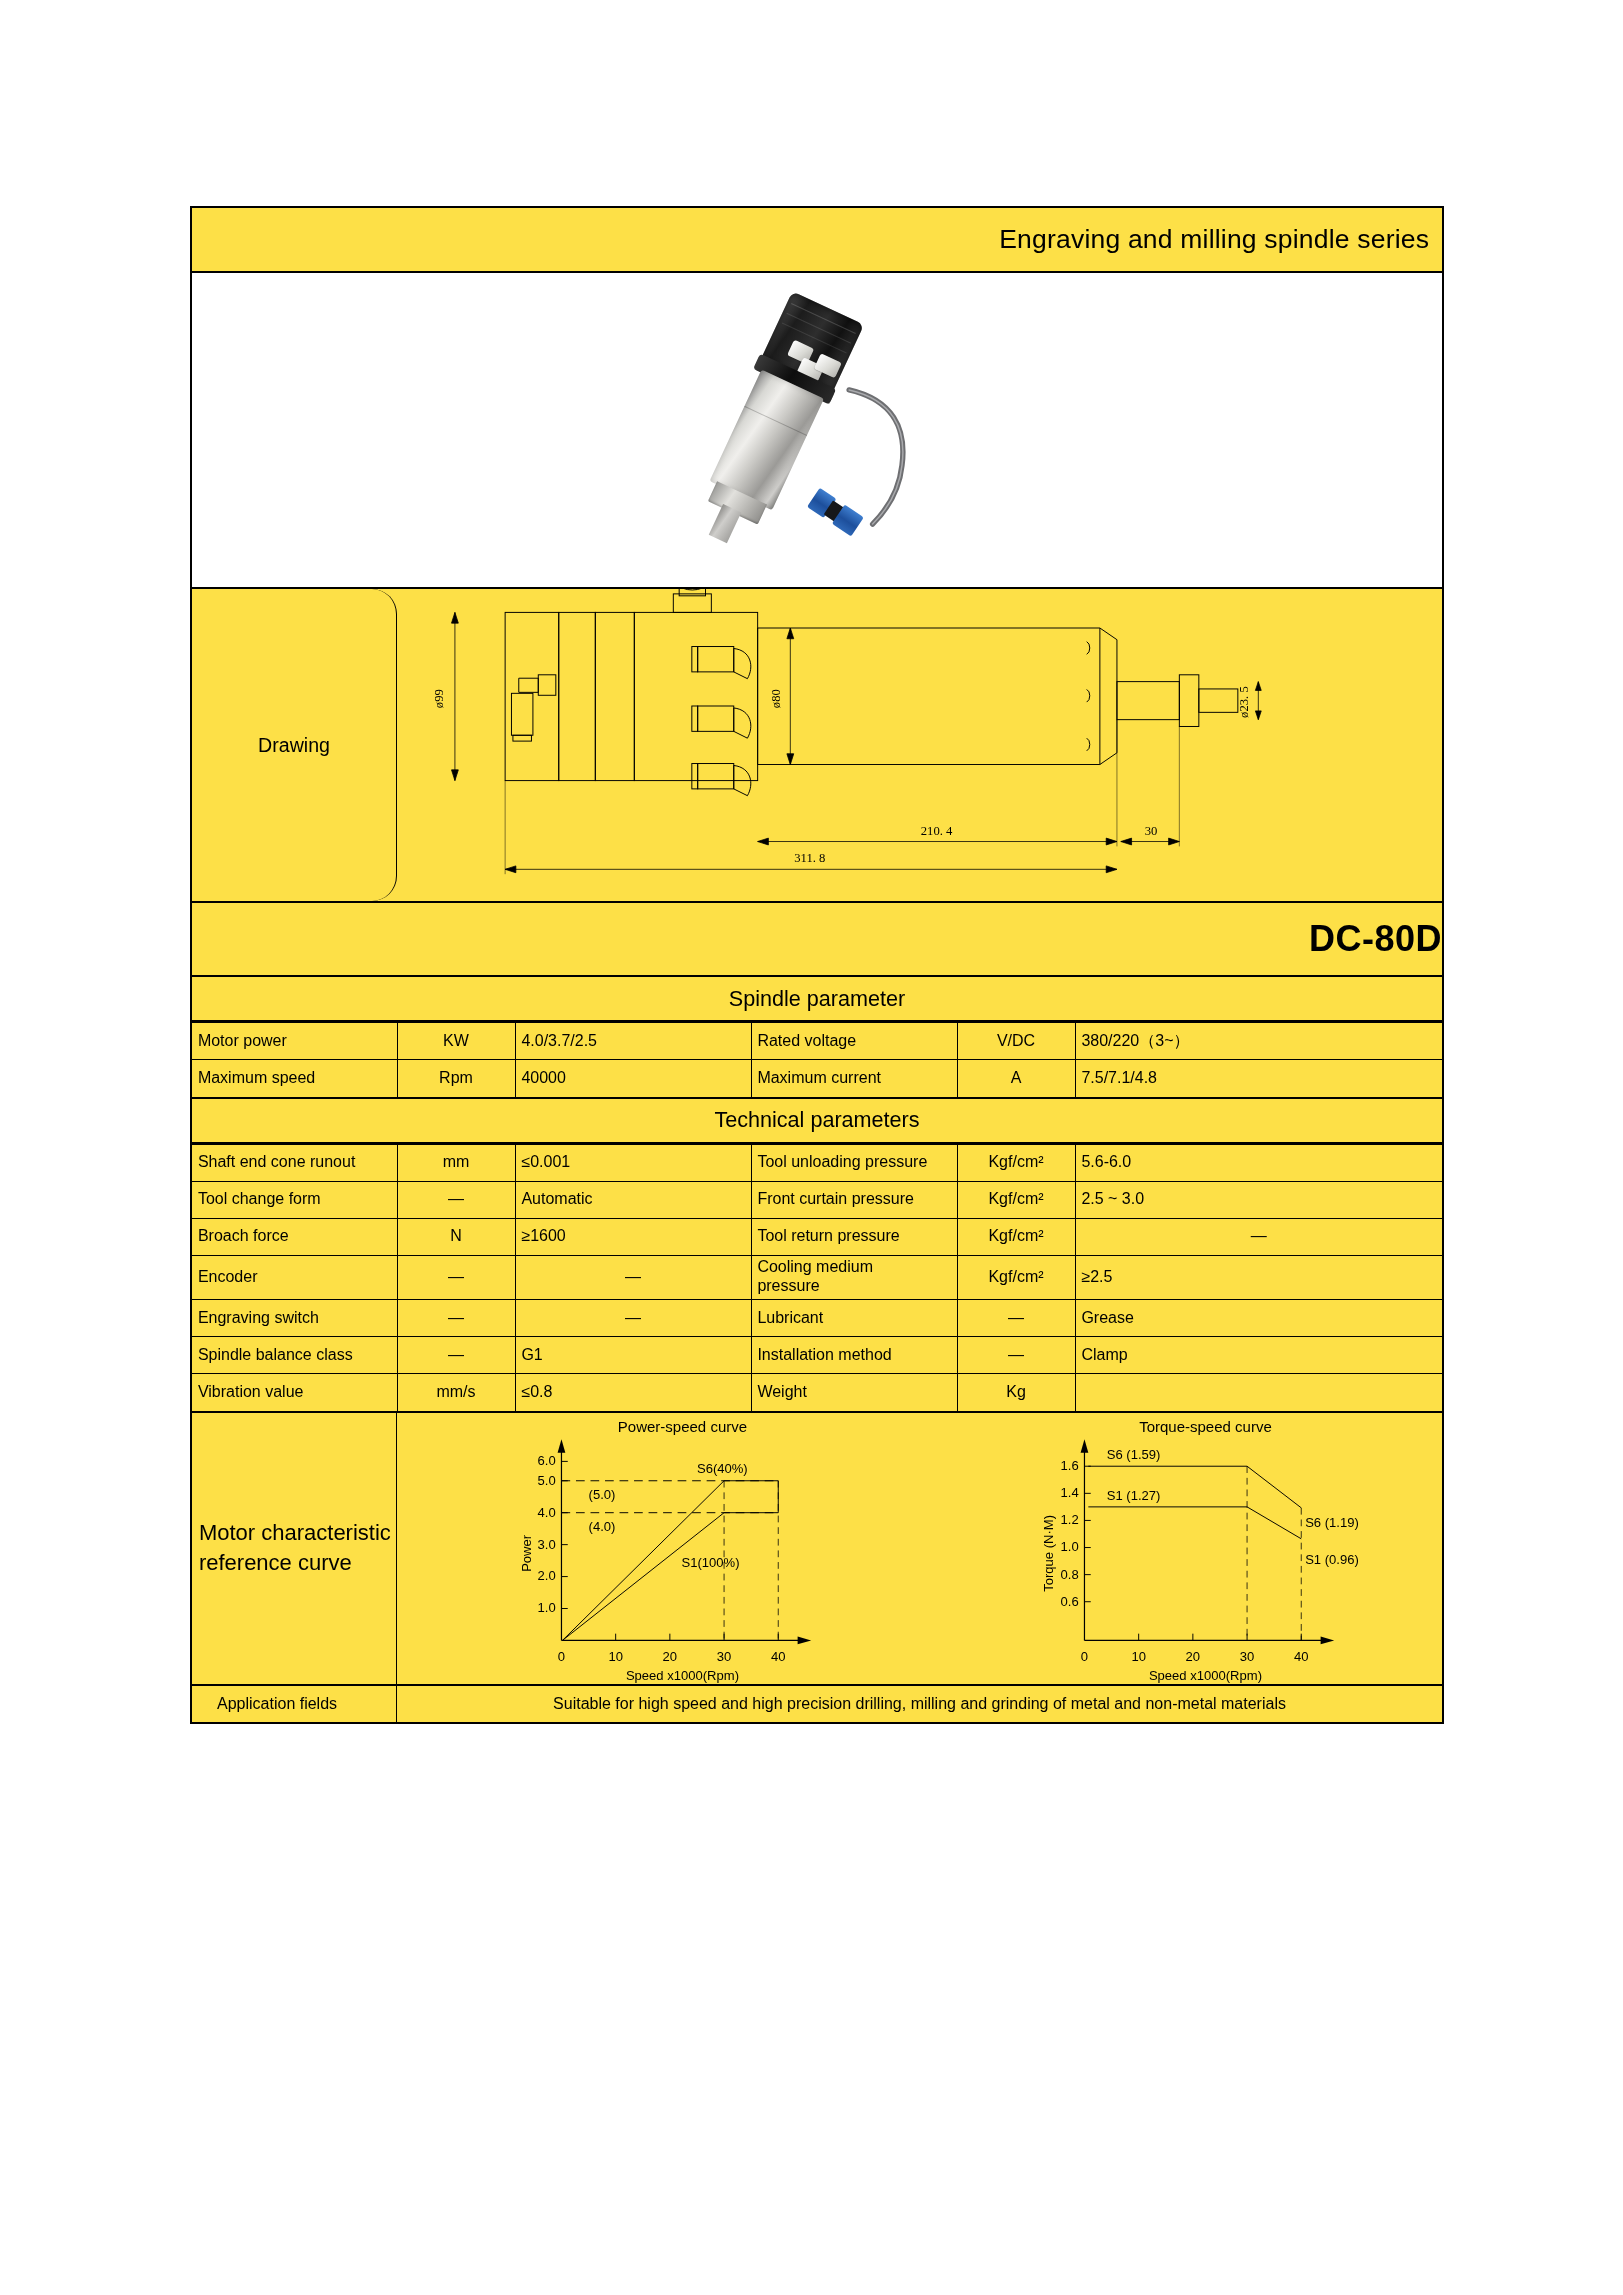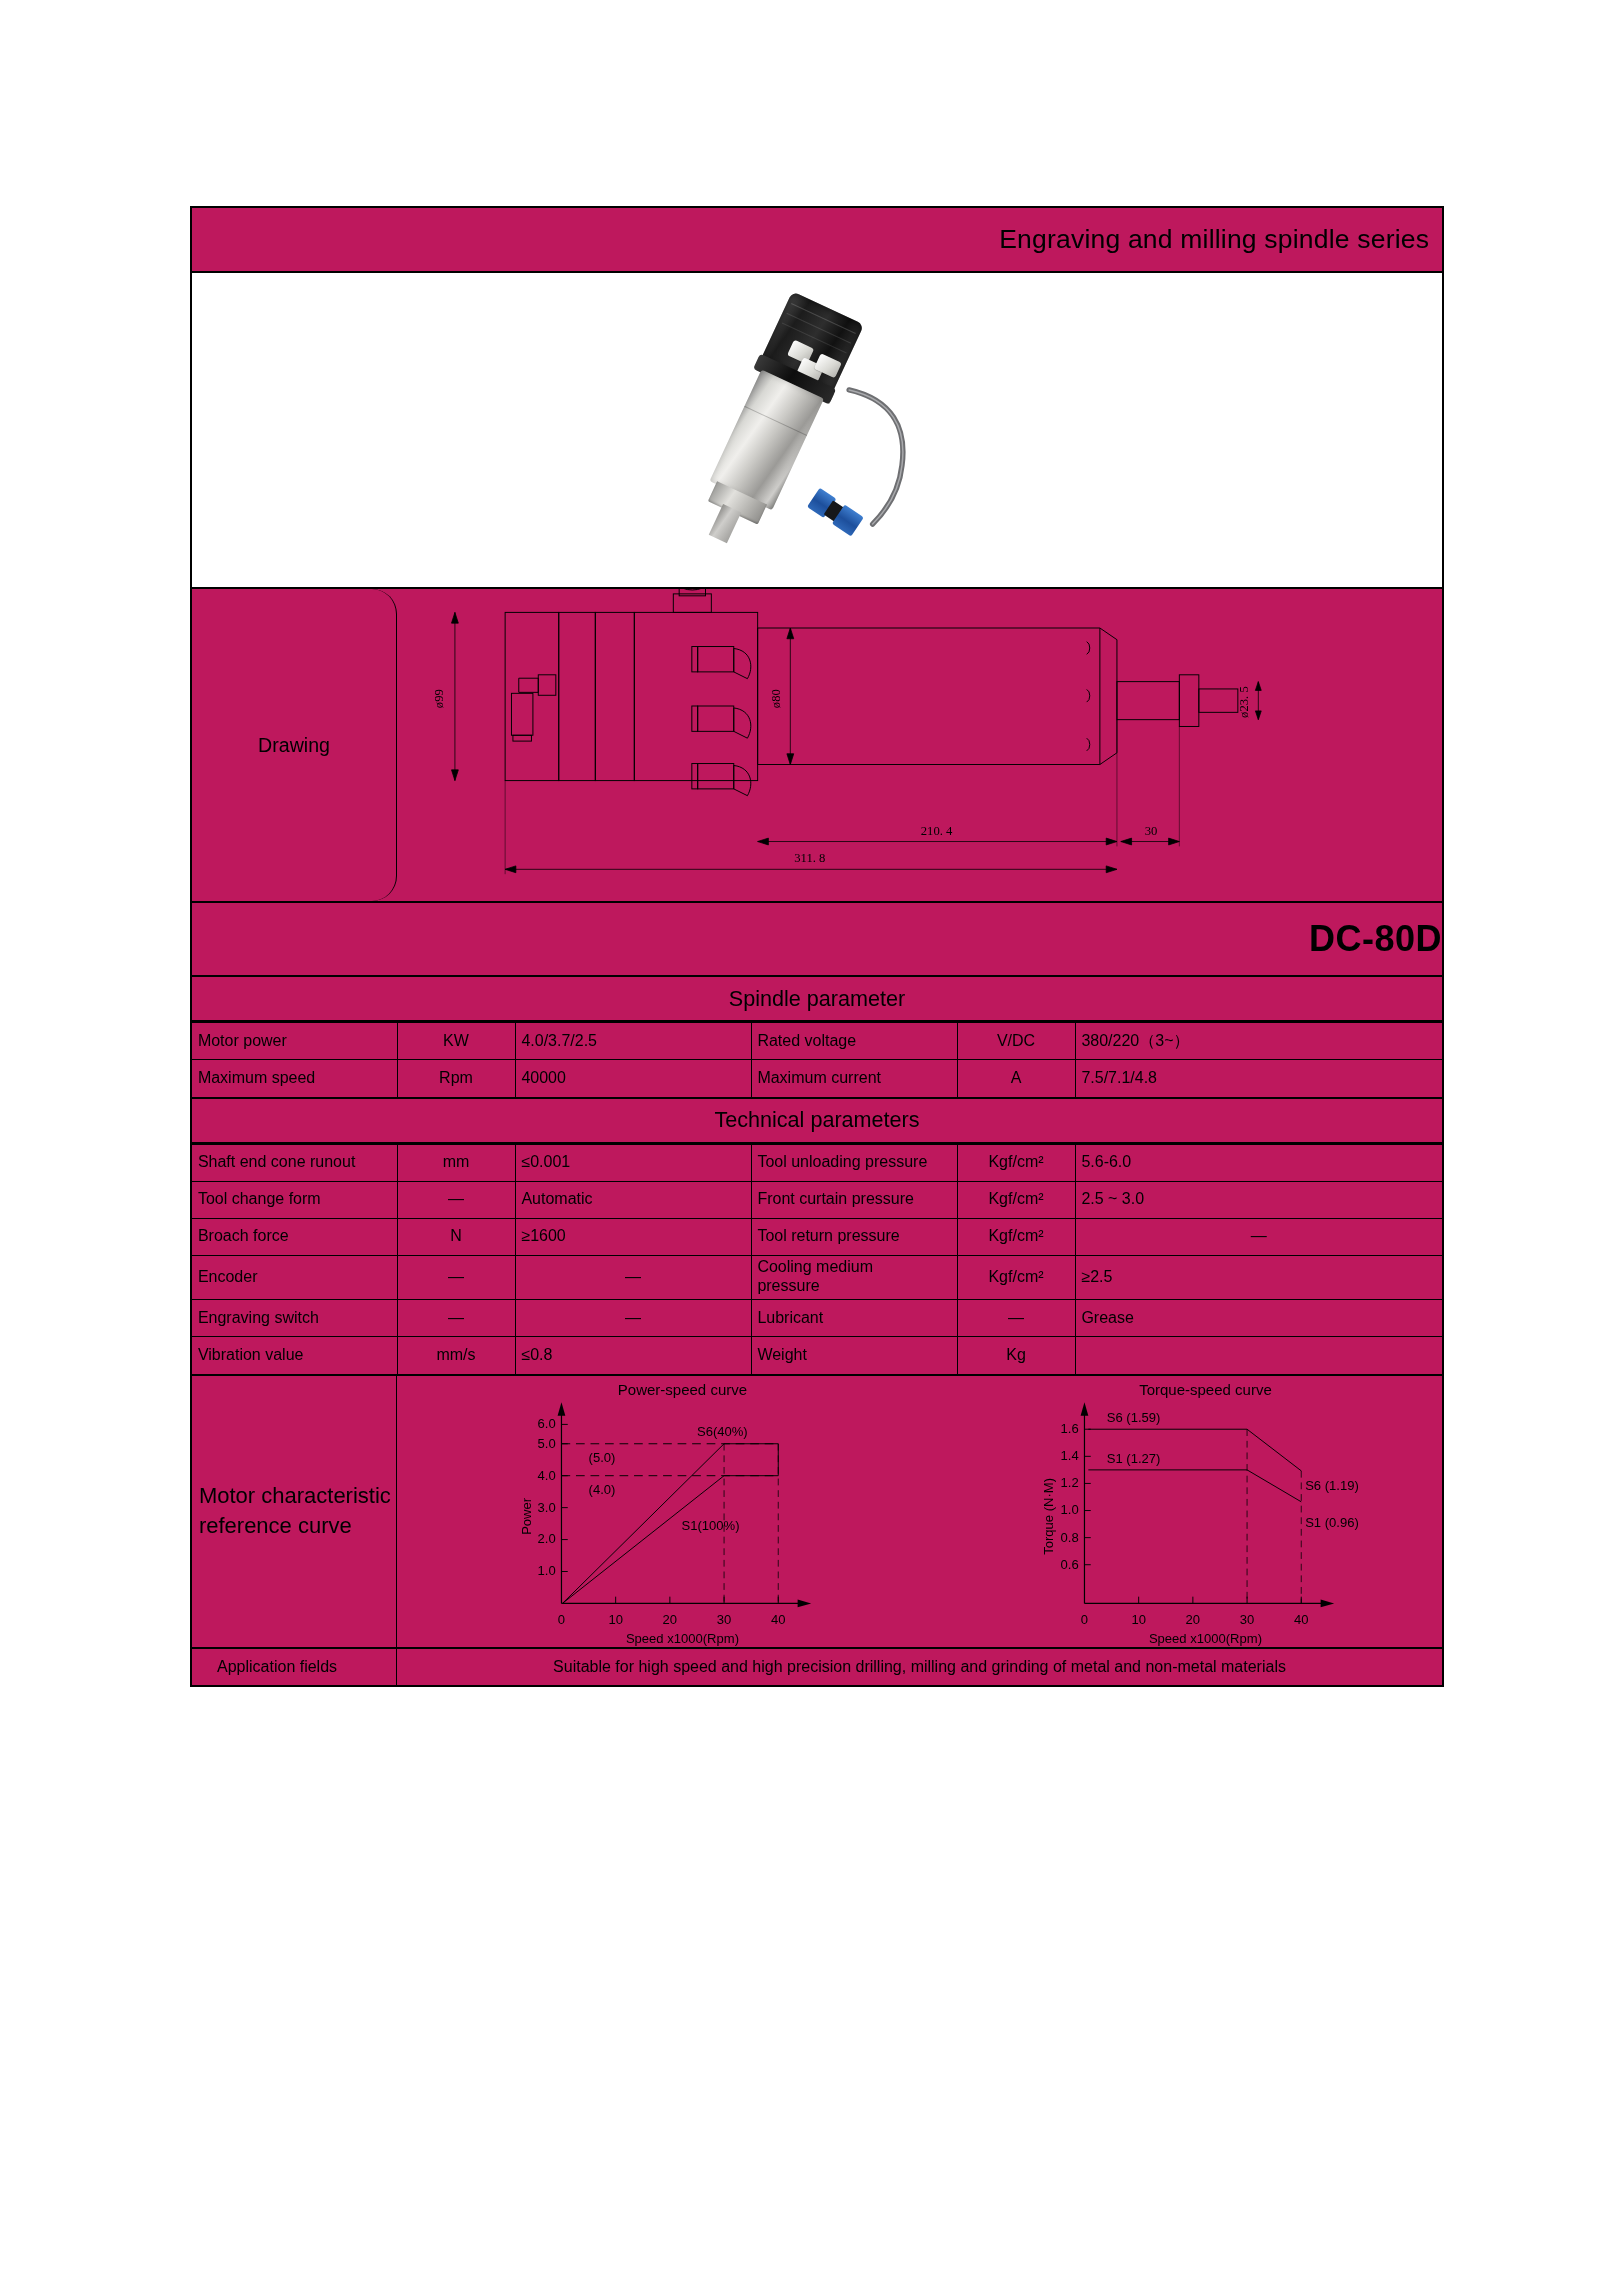--- a/index.html
+++ b/index.html
@@ -16,21 +16,21 @@
     overflow: hidden;
   }
 
   .sheet {
     position: absolute;
     left: 190px;
     top: 206px;
     width: 1254px;
     border: 2.5px solid #000;
     box-sizing: border-box;
-    background: #be185d;
+    background: #fde047;
   }
 
   
   .header-row {
     height: 65px;
     border-bottom: 2.5px solid #000;
     display: flex;
     align-items: center;
     justify-content: flex-end;
     padding-right: 12.8px;
@@ -527,20 +527,28 @@
       </tr>
       <tr>
         <td class="lbl">Engraving switch</td>
         <td class="unit">—</td>
         <td class="val dash">—</td>
         <td class="lbl">Lubricant</td>
         <td class="unit">—</td>
         <td class="val">Grease</td>
       </tr>
       <tr>
+        <td class="lbl">Spindle balance class</td>
+        <td class="unit">—</td>
+        <td class="val">G1</td>
+        <td class="lbl">Installation method</td>
+        <td class="unit">—</td>
+        <td class="val">Clamp</td>
+      </tr>
+      <tr>
         <td class="lbl">Vibration value</td>
         <td class="unit">mm/s</td>
         <td class="val">≤0.8</td>
         <td class="lbl">Weight</td>
         <td class="unit">Kg</td>
         <td class="val"></td>
       </tr>
     </tbody>
   </table>
 

